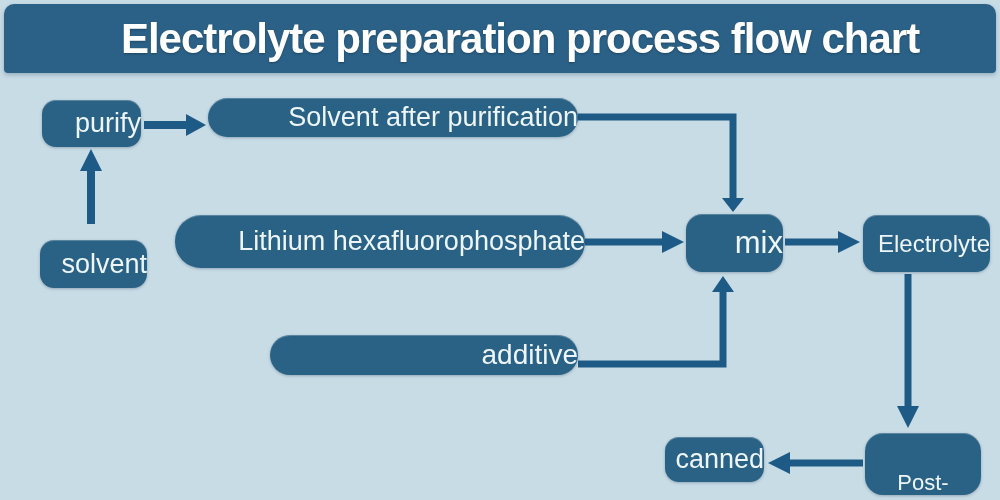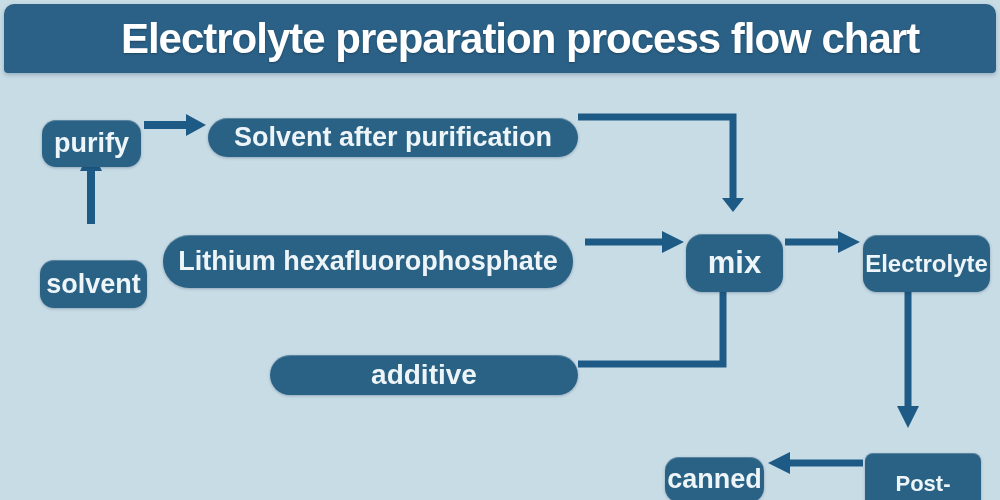--- a/index.html
+++ b/index.html
@@ -33,35 +33,34 @@
     font-size:42px;
     font-weight:bold;
     letter-spacing:-1px;
     white-space:nowrap;
     text-shadow:0 1px 2px rgba(0,20,40,.35);
   }
   .node{
     position:absolute;
     background:var(--node);
     color:var(--text);
-    font-weight:bold;
-    display:flex;align-items:center;justify-content:center;
+    font-weight:normal;
+    display:flex;align-items:center;justify-content:flex-end;
     text-align:center;
     box-shadow:inset 0 1px 0 rgba(255,255,255,.22), 0 1px 3px rgba(20,50,80,.30);
-    margin-top:20px;
   }
   .n-purify      { left:42px;  top:100px; width:99px;  height:47px; border-radius:14px; font-size:27px; }
   .n-savp        { left:208px; top:98px;  width:370px; height:39px; border-radius:26px; font-size:27px; }
   .n-solvent     { left:40px;  top:240px; width:107px; height:48px; border-radius:14px; font-size:27px; }
-  .n-lihex       { left:163px; top:215px; width:410px; height:53px; border-radius:26px; font-size:27px; }
+  .n-lihex       { left:175px; top:215px; width:410px; height:53px; border-radius:26px; font-size:27px; }
   .n-mix         { left:686px; top:214px; width:97px;  height:58px; border-radius:16px; font-size:31px; }
   .n-electrolyte { left:863px; top:215px; width:127px; height:57px; border-radius:14px; font-size:24px; }
   .n-additive    { left:270px; top:335px; width:308px; height:40px; border-radius:27px; font-size:28px; }
   .n-canned      { left:665px; top:437px; width:99px;  height:45px; border-radius:14px; font-size:27px; }
-  .n-post        { left:865px; top:433px; width:116px; height:62px; border-radius:8px; font-size:22px; line-height:1.1; flex-direction:column; }
+  .n-post        { left:865px; top:433px; width:116px; height:62px; border-radius:18px; font-size:22px; line-height:1.1; flex-direction:column; }
   .edges-svg{
     position:absolute;left:0;top:0;width:1000px;height:500px;
     pointer-events:none;
   }
   .edges-svg line, .edges-svg polyline{
     stroke:var(--arrow);
     fill:none;
   }
   .edges-svg polygon{
     fill:var(--arrow);

